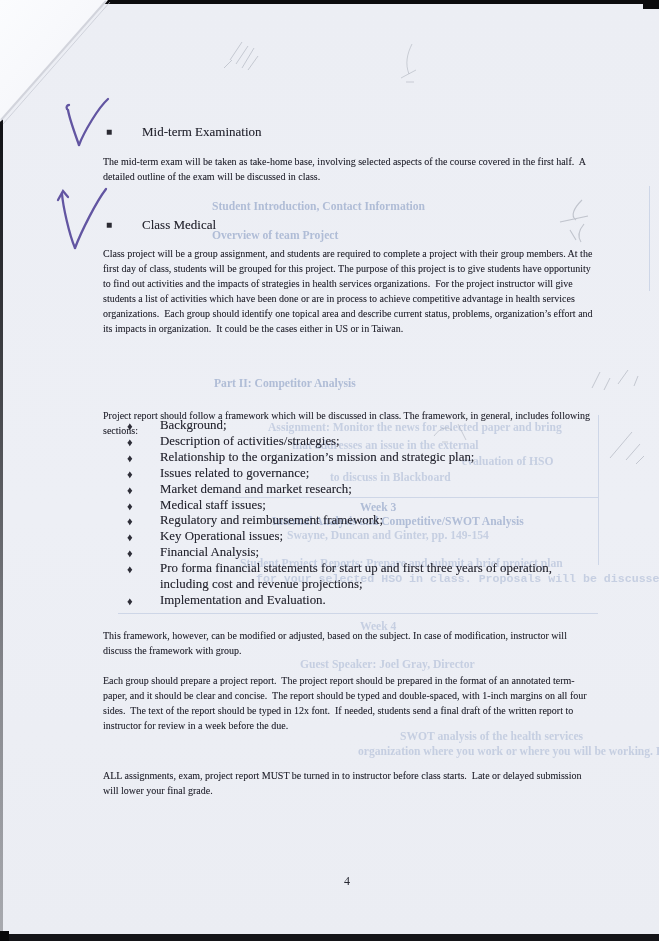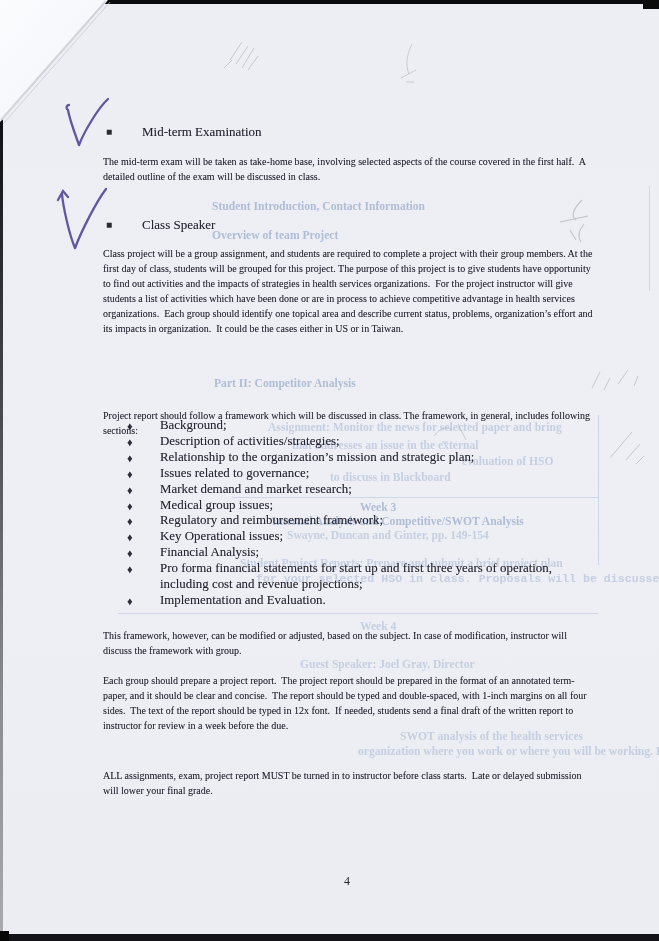--- a/index.html
+++ b/index.html
@@ -121,21 +121,21 @@
     <span class="sq">■</span>
       <span class="hgap"></span>
       <span>Mid-term Examination</span>
   </div>
 
   <div class="txt" style="left:103px;top:154px;width:492px;">The mid-term exam will be taken as take-home base, involving selected aspects of the course covered in the first half.  A detailed outline of the exam will be discussed in class.</div>
 
   <div class="heading-row" style="left:106px;top:217px;">
     <span class="sq">■</span>
       <span class="hgap"></span>
-      <span>Class Speaker</span>
+      <span>Class Medical</span>
   </div>
 
   <div class="txt" style="left:103px;top:246px;width:494px;">Class project will be a group assignment, and students are required to complete a project with their group members. At the first day of class, students will be grouped for this project. The purpose of this project is to give students have opportunity to find out activities and the impacts of strategies in health services organizations.  For the project instructor will give students a list of activities which have been done or are in process to achieve competitive advantage in health services organizations.  Each group should identify one topical area and describe current status, problems, organization’s effort and its impacts in organization.  It could be the cases either in US or in Taiwan.</div>
 
   <div class="txt" style="left:103px;top:401px;width:494px;margin-top:7px;">Project report should follow a framework which will be discussed in class. The framework, in general, includes following sections:</div>
 
   <div class="fw-list" style="left:127px;top:418px;width:468px;">
     <div class="fw-item">
         <span class="dm">♦</span>
         <span class="fw-text">Background;</span>
@@ -151,21 +151,21 @@
     <div class="fw-item">
         <span class="dm">♦</span>
         <span class="fw-text">Issues related to governance;</span>
       </div>
     <div class="fw-item">
         <span class="dm">♦</span>
         <span class="fw-text">Market demand and market research;</span>
       </div>
     <div class="fw-item">
         <span class="dm">♦</span>
-        <span class="fw-text">Medical group issues;</span>
+        <span class="fw-text">Medical staff issues;</span>
       </div>
     <div class="fw-item">
         <span class="dm">♦</span>
         <span class="fw-text">Regulatory and reimbursement framework;</span>
       </div>
     <div class="fw-item">
         <span class="dm">♦</span>
         <span class="fw-text">Key Operational issues;</span>
       </div>
     <div class="fw-item">

